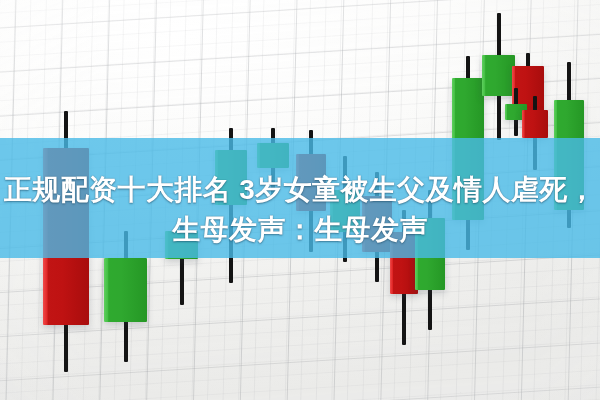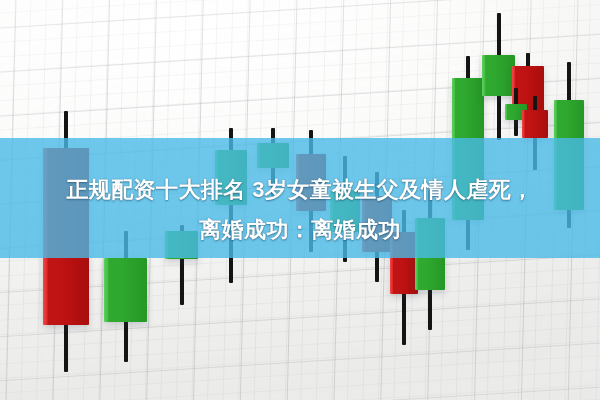--- a/index.html
+++ b/index.html
@@ -191,18 +191,18 @@
         <div class="body down" style="left: 522px; top: 110px; width: 26px; height: 28px;"></div>
       </div>
       <div class="candle">
         <div class="wick" style="left: 569px; top: 62px; height: 166px;"></div>
         <div class="body up" style="left: 554px; top: 100px; width: 30px; height: 110px;"></div>
       </div>
     </div>
 
   <div class="band" id="band" style="top: 138px; height: 120px;"></div>
 
-  <div class="headline" id="headline" style="top: 170px; font-size: 22px; color: rgb(255, 255, 255);">
+  <div class="headline" id="headline" style="top: 170px; font-size: 28px; color: rgb(255, 255, 255);">
     <span class="line">正规配资十大排名 3岁女童被生父及情人虐死，</span>
-    <span class="line">离婚成功：离婚成功</span>
+    <span class="line">生母发声：生母发声</span>
   </div>
 
 </div>
 
 </body></html>

